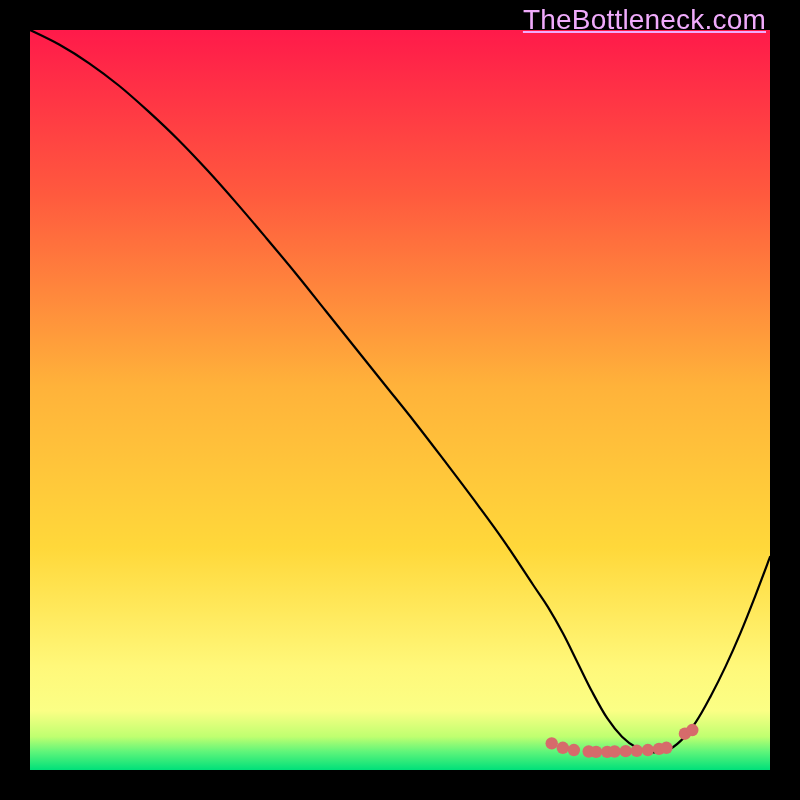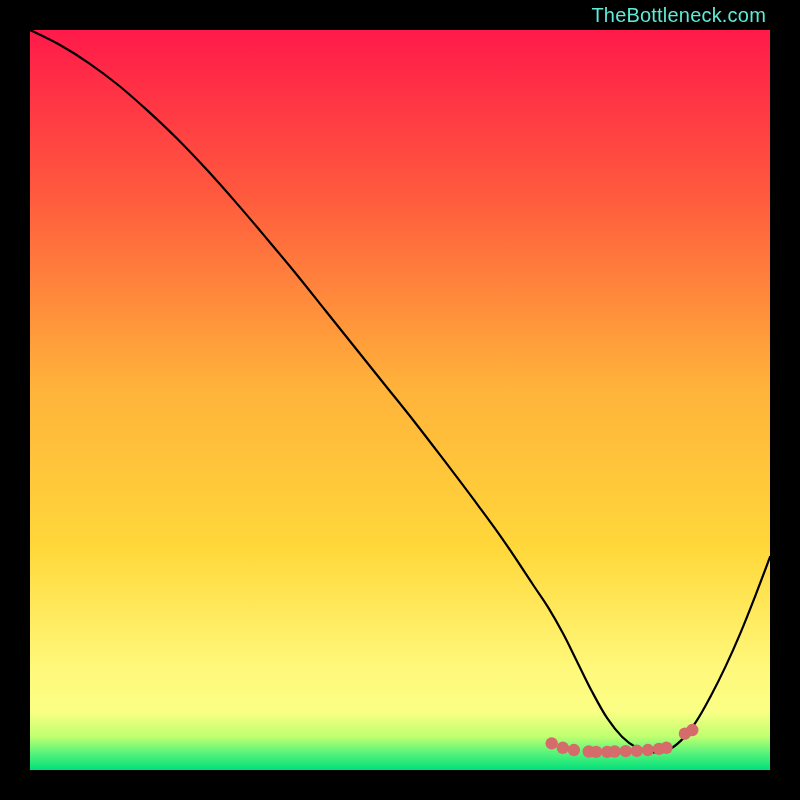--- a/index.html
+++ b/index.html
@@ -15,25 +15,26 @@
     left: 30px;
     top: 30px;
     width: 740px;
     height: 740px;
     background: #000;
   }
   .watermark {
     position: absolute;
     top: 4px;
     right: 34px;
-    color: #5eead4;
+    color: #f0abfc;
     font-family: Arial, Helvetica, sans-serif;
-    font-size: 20px;
+    font-size: 28px;
     letter-spacing: 0.2px;
     font-weight: 500;
+    text-decoration: underline;
   }
   svg {
     display: block;
   }
 </style>
 </head>
 <body>
 
 <div class="frame">
   <svg id="chart-svg" width="740" height="740" viewBox="0 0 740 740">

